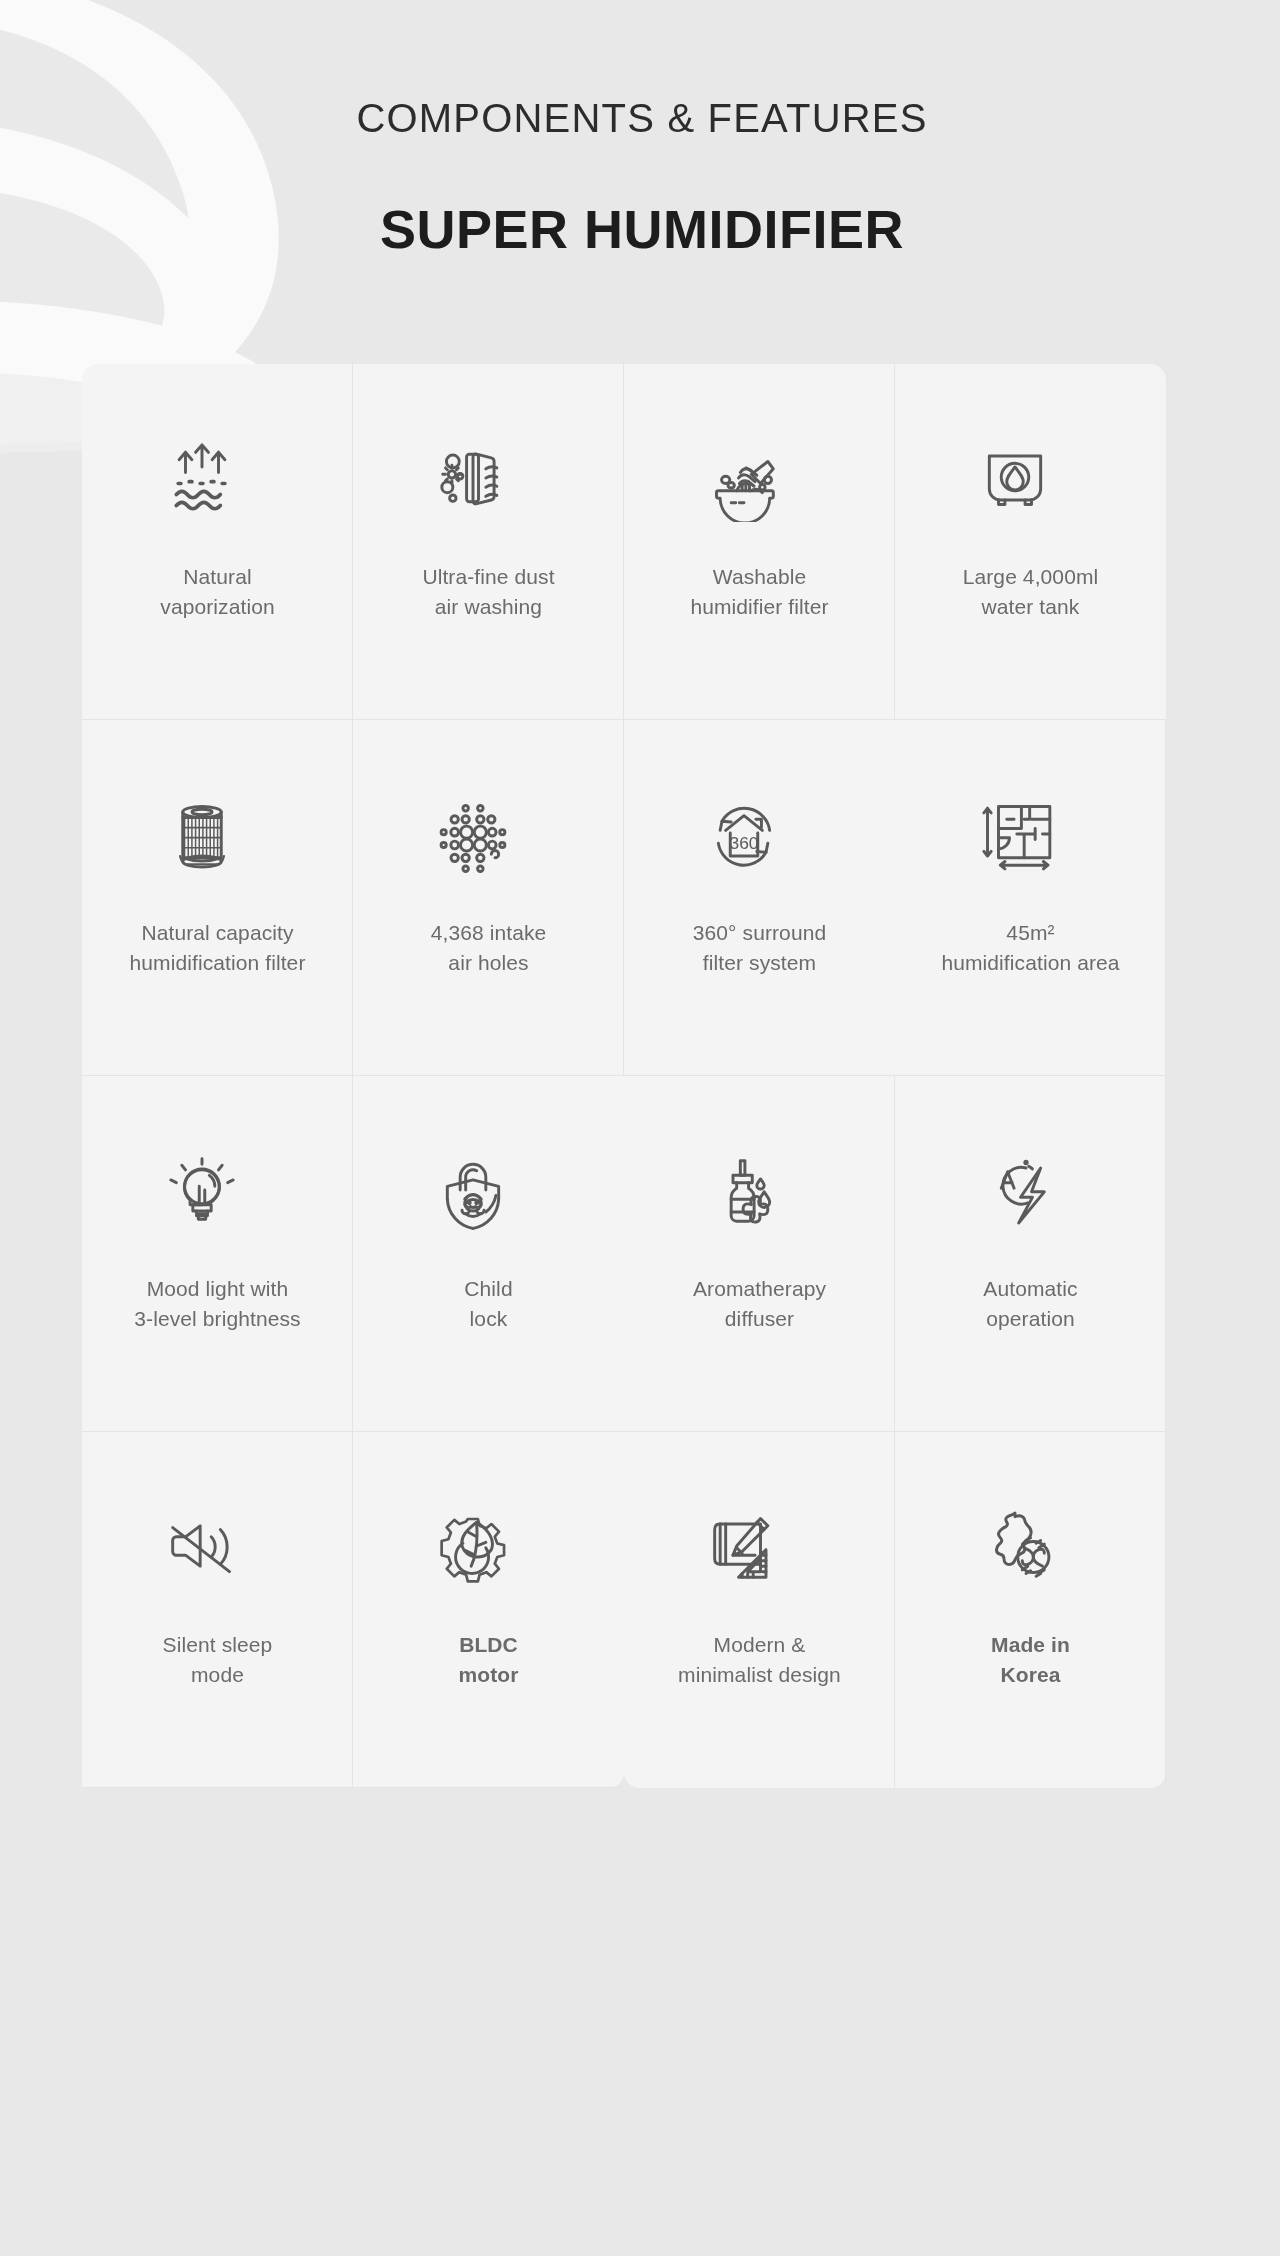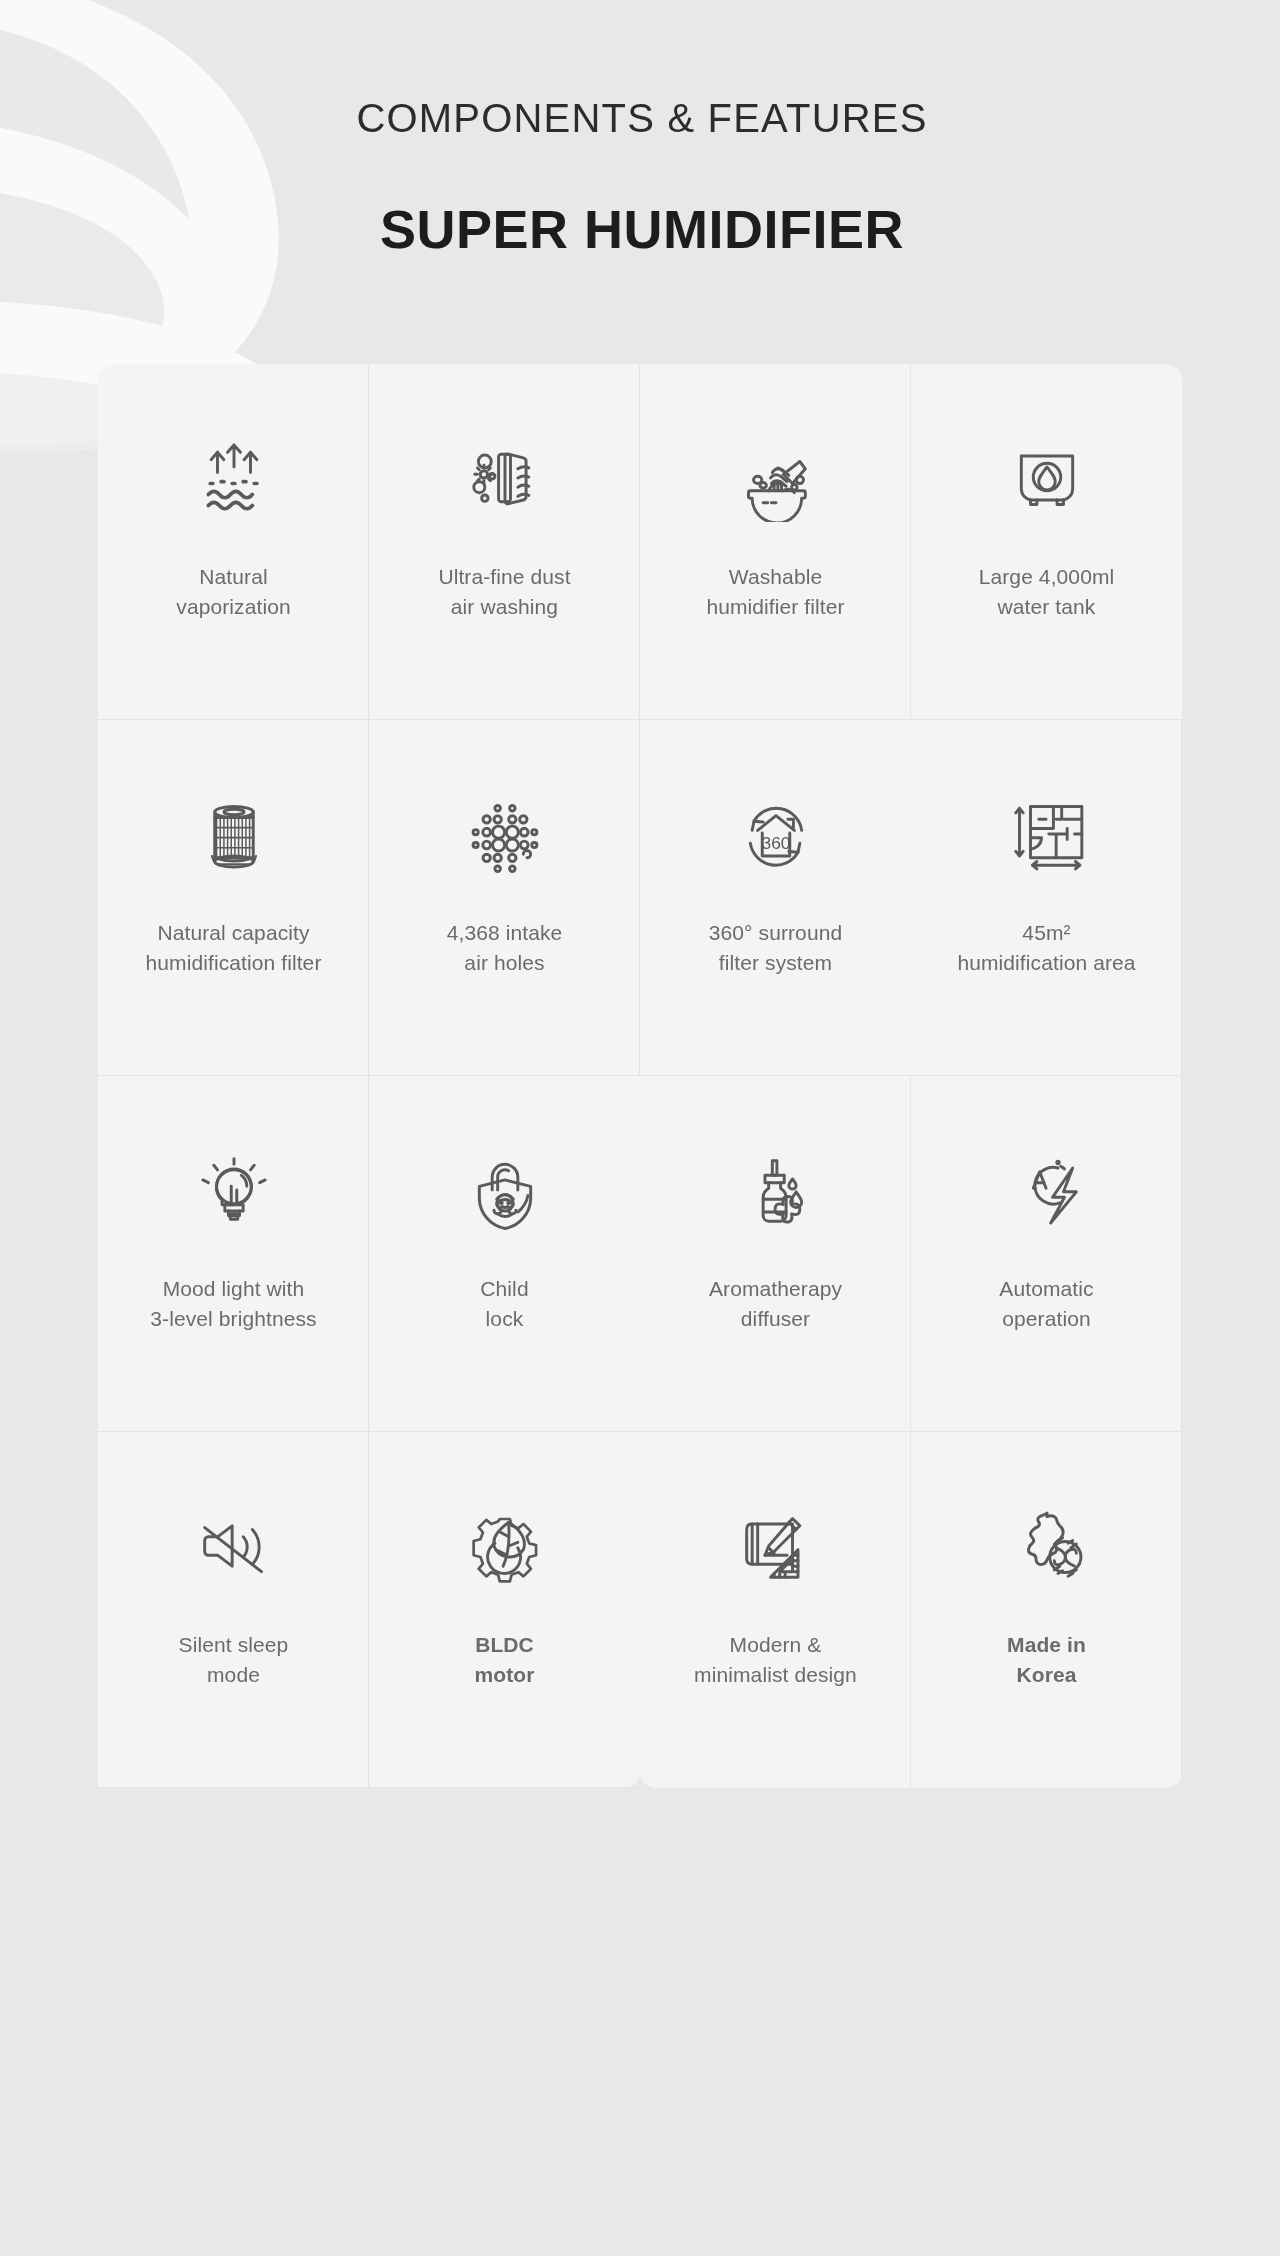--- a/index.html
+++ b/index.html
@@ -27,21 +27,21 @@
     margin-top: 57px;
     font-size: 54px;
     font-weight: bold;
     letter-spacing: 0.5px;
     color: #1d1d1d;
   }
 
   
   .grid-wrap {
     position: absolute;
-    left: 98px;
+    left: 82px;
     top: 364px;
     width: 1084px;
   }
   .grid {
     display: grid;
     grid-template-columns: repeat(4, 271px);
     grid-auto-rows: 356px;
   }
   .cell {
     position: relative;
@@ -74,21 +74,21 @@
   .cell.tl { border-top-left-radius: 16px; }
   .cell.tr { border-top-right-radius: 16px; }
   .cell.bl-last { border-bottom-left-radius: 16px; }
   .cell.blr { border-bottom-right-radius: 16px; font-weight: bold; }
 
   .icon-box {
     height: 96px;
     width: 120px;
     display: flex;
     align-items: center;
-    justify-content: center;
+    justify-content: flex-start;
   }
   .icon-box svg { display: block; }
   .label {
     margin-top: 36px;
     font-size: 21px;
     line-height: 1.42;
     text-align: center;
     color: #6b6b6b;
     white-space: pre-line;
     letter-spacing: 0.1px;

